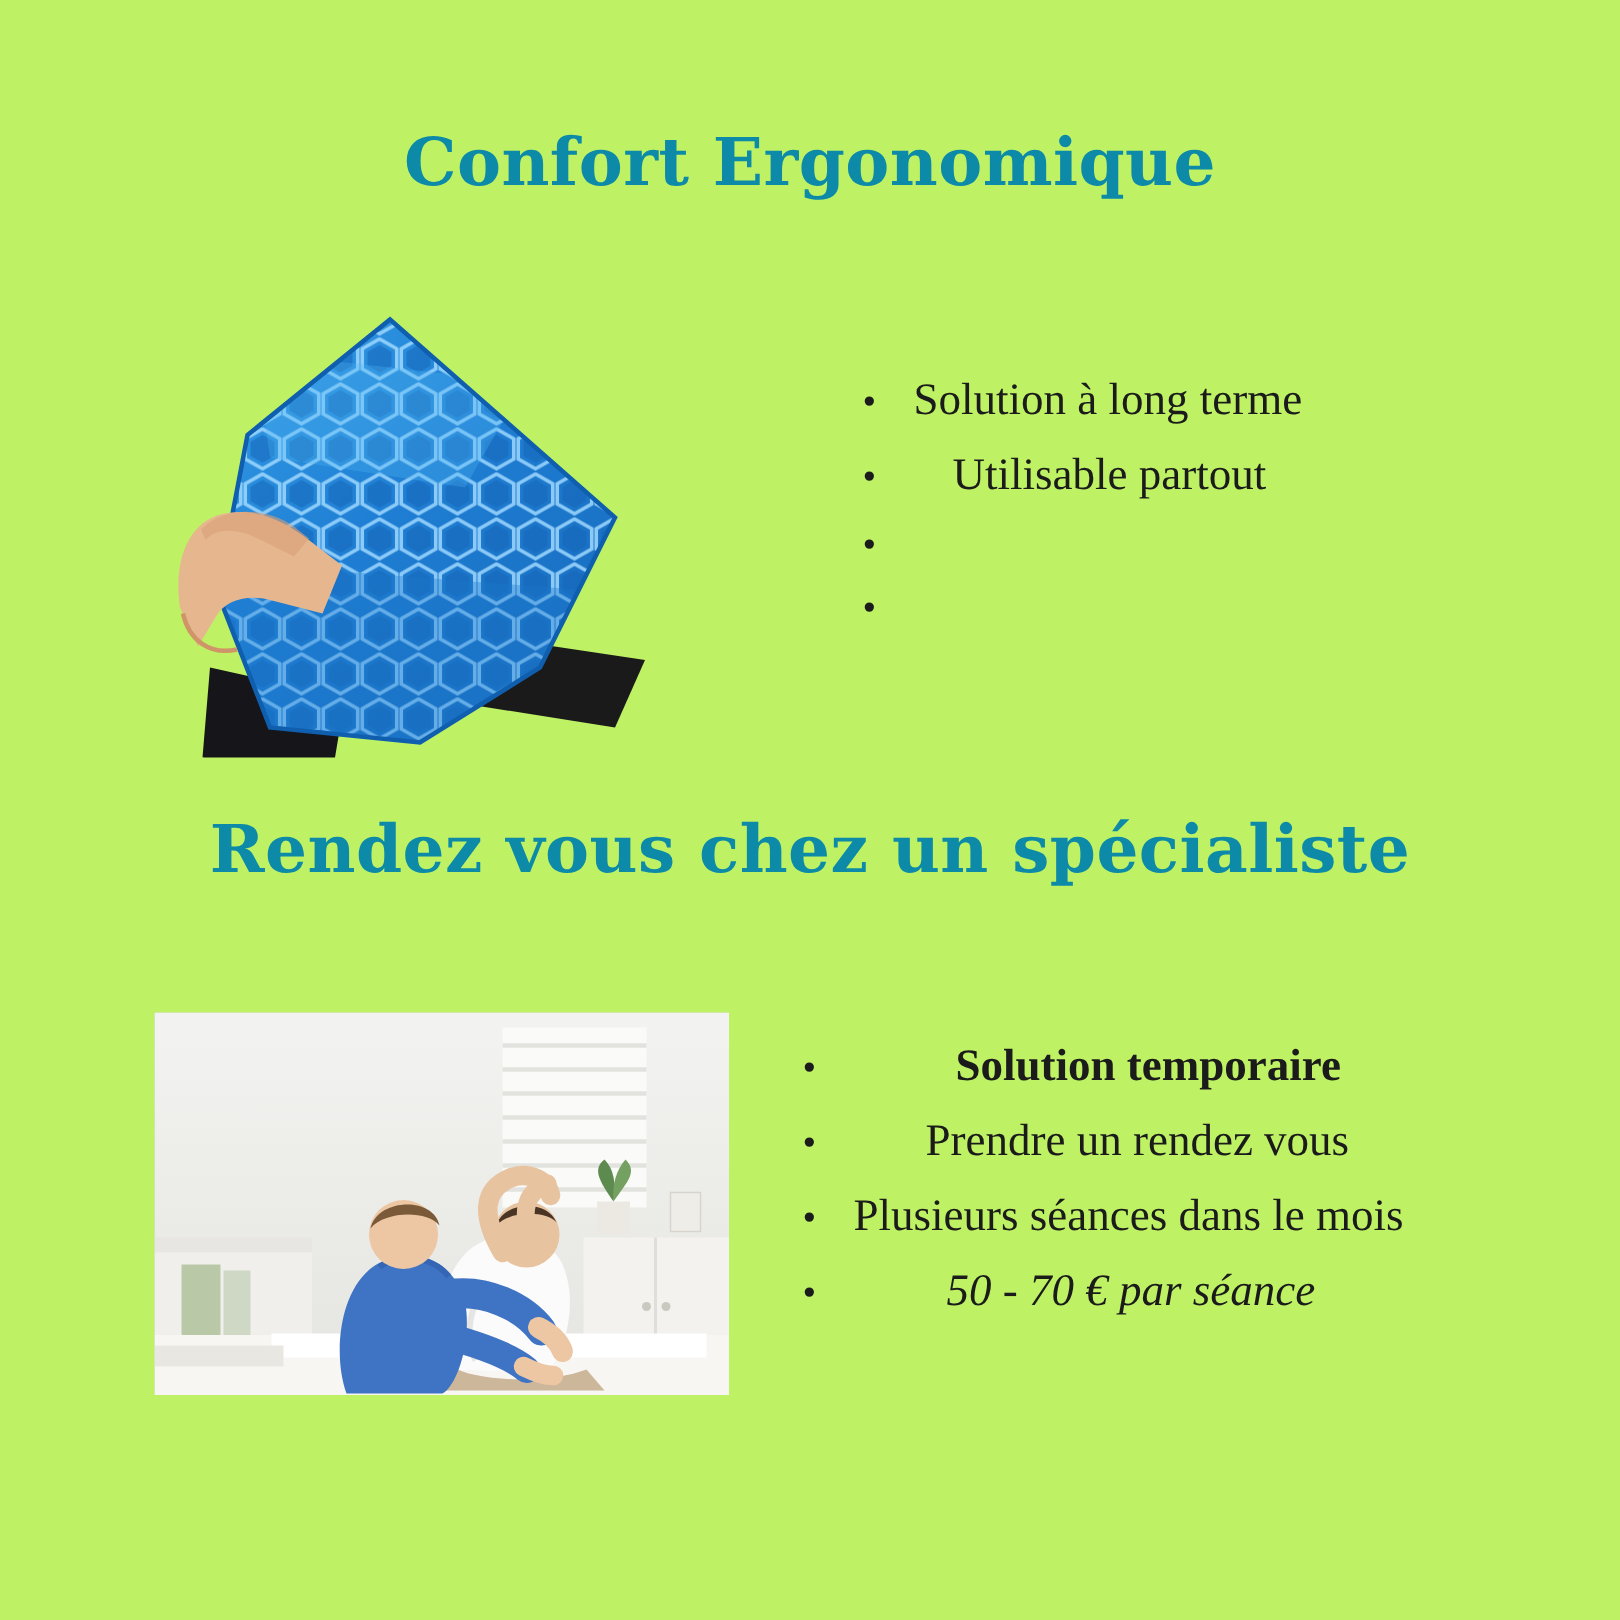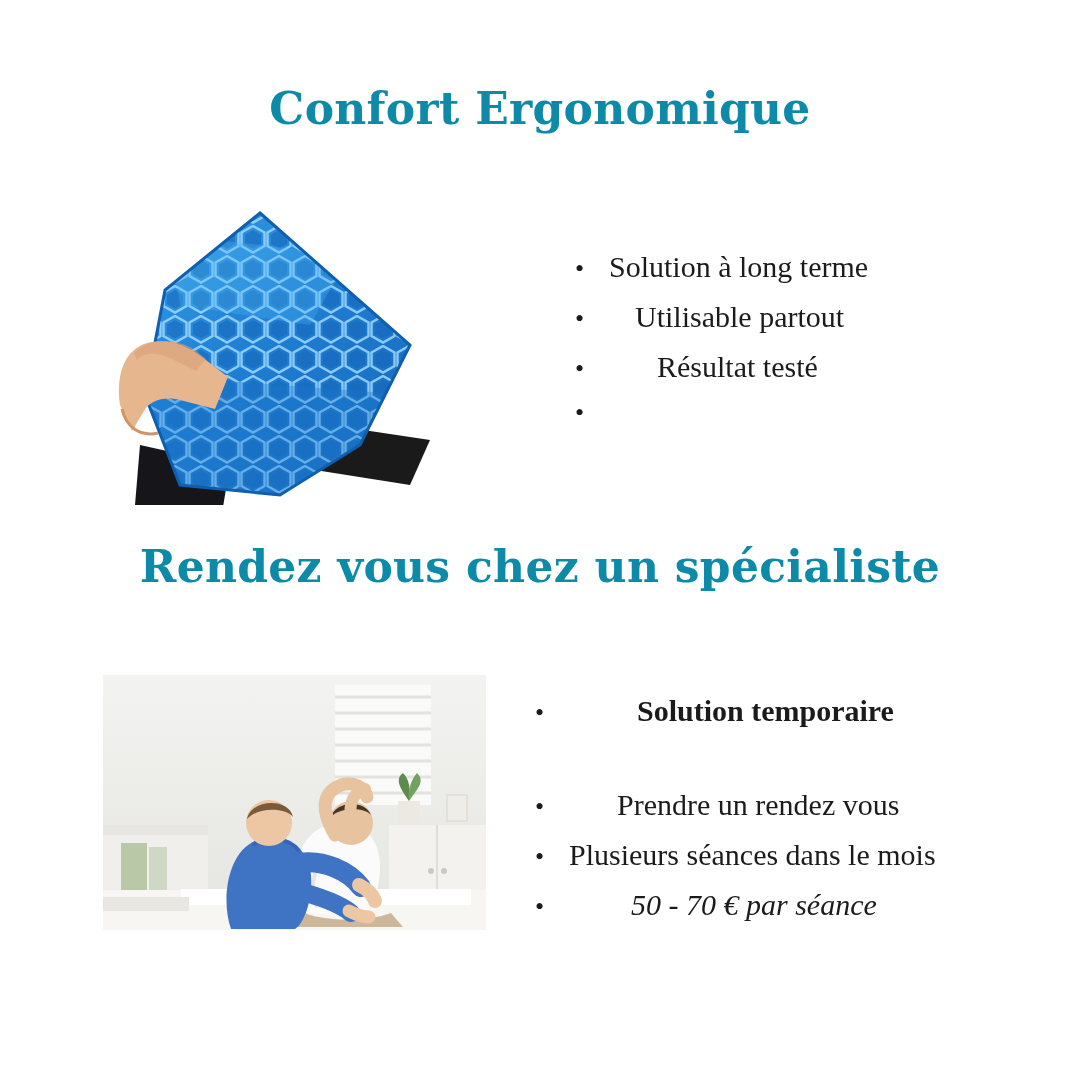--- a/index.html
+++ b/index.html
@@ -12,21 +12,21 @@
     background: #fbf0e0;
     font-family: "Liberation Serif", serif;
     overflow: hidden;
     position: relative;
   }
 
   .poster {
     position: relative;
     width: 1080px;
     height: 1080px;
-    background: #ffffff;
+    background: #bef264;
     box-sizing: border-box;
   }
 
   
   .heading {
     text-align: center;
     color: #0d8aa8;
     font-family: "DejaVu Serif", serif;
     font-weight: bold;
     letter-spacing: 0.3px;
@@ -124,21 +124,21 @@
   .list-2 {
     position: absolute;
     top: 694px;
     left: 535px;
     width: 500px;
     font-size: 30px;
   }
   .list-2 li { margin-bottom: 16px; }
   .list-2 li .dot { width: 34px; flex: 0 0 34px; }
   .list-2 li:nth-child(1) .txt { padding-left: 68px; font-weight: bold; }
-  .list-2 li:nth-child(2) .txt { padding-left: 48px; margin-top: 44px; }
+  .list-2 li:nth-child(2) .txt { padding-left: 48px; }
   .list-2 li:nth-child(3) .txt { padding-left: 0px; }
   .list-2 li:nth-child(4) .txt { padding-left: 62px; font-style: italic; }
 </style>
 </head>
 <body style="background: rgb(251, 240, 224);">
 
 <div class="poster">
 
   <div class="heading heading-1">Confort Ergonomique</div>
 
@@ -185,21 +185,20 @@
     <li>
       <span class="dot">•</span>
       <span class="txt">Solution à long terme</span>
     </li>
     <li>
       <span class="dot">•</span>
       <span class="txt">Utilisable partout</span>
     </li>
     <li>
       <span class="dot">•</span>
-      <span class="txt">Résultat testé</span>
     </li>
     <li>
       <span class="dot">•</span>
     </li>
   </ul>
 
   <div class="heading heading-2">Rendez vous chez un spécialiste</div>
 
   <div class="section section-2">
     <div class="media photo-wrap">

